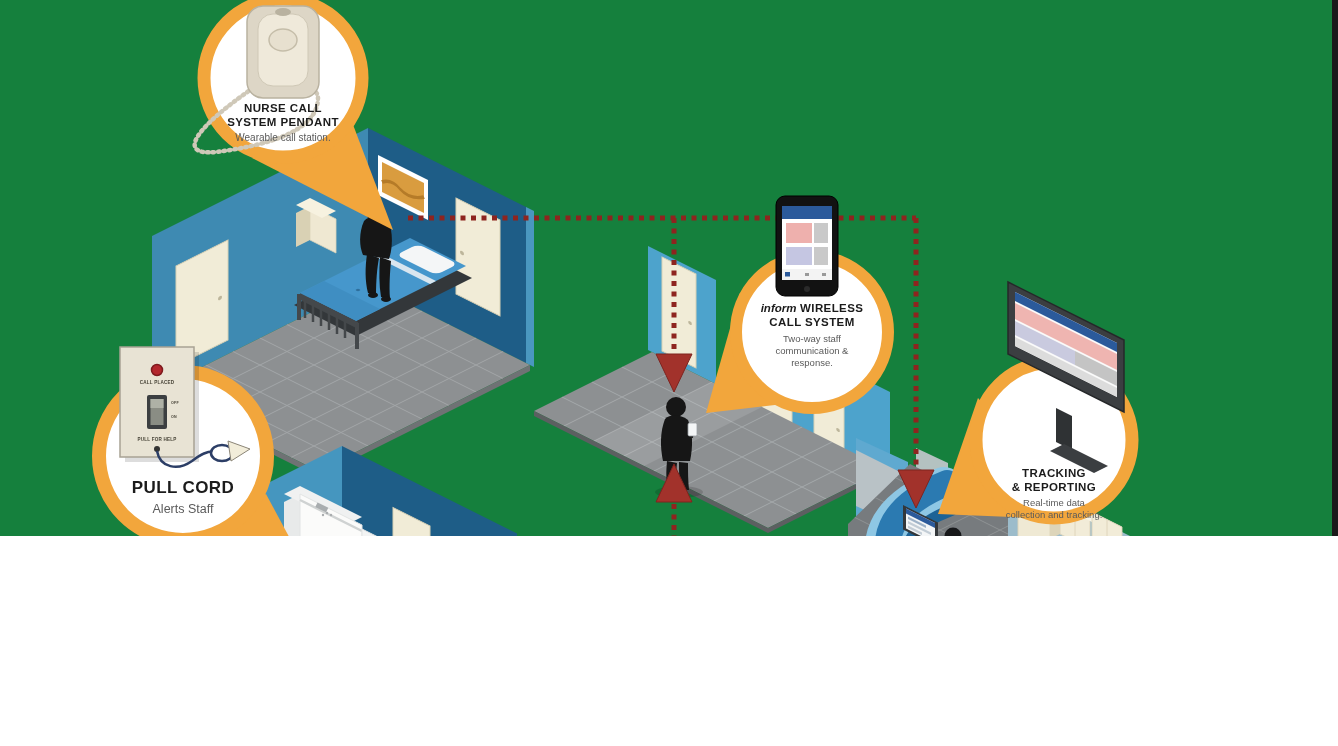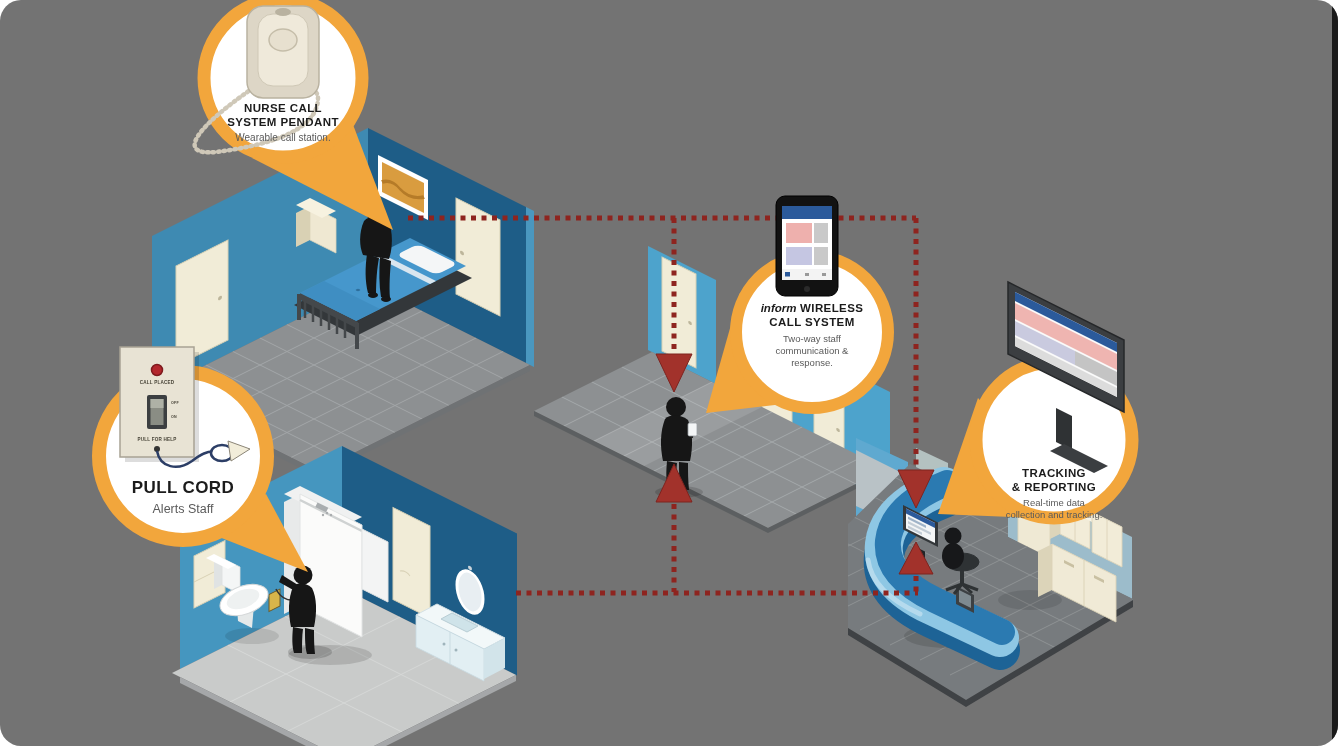--- a/index.html
+++ b/index.html
@@ -1,17 +1,17 @@
 <!DOCTYPE html>
 <html><head>
 <meta charset="utf-8">
 <style>
   html,body{margin:0;padding:0;background:#ffffff;}
-  .stage{position:relative;width:1338px;height:746px;background:#737373;overflow:hidden;
-         font-family:"Liberation Sans", sans-serif;border-radius:21px;}
+  .stage{position:relative;width:1338px;height:536px;background:#15803d;overflow:hidden;
+         font-family:"Liberation Sans", sans-serif;}
   svg{display:block;}
   text{font-family:"Liberation Sans", sans-serif;}
   .co-title{font-weight:bold;fill:#1b1b1b;letter-spacing:.4px;}
   .co-sub{fill:#5a5a5a;}
   .micro{fill:#474337;font-weight:bold;letter-spacing:.2px;}
 </style>
 </head>
 <body>
 
 <div class="stage">

